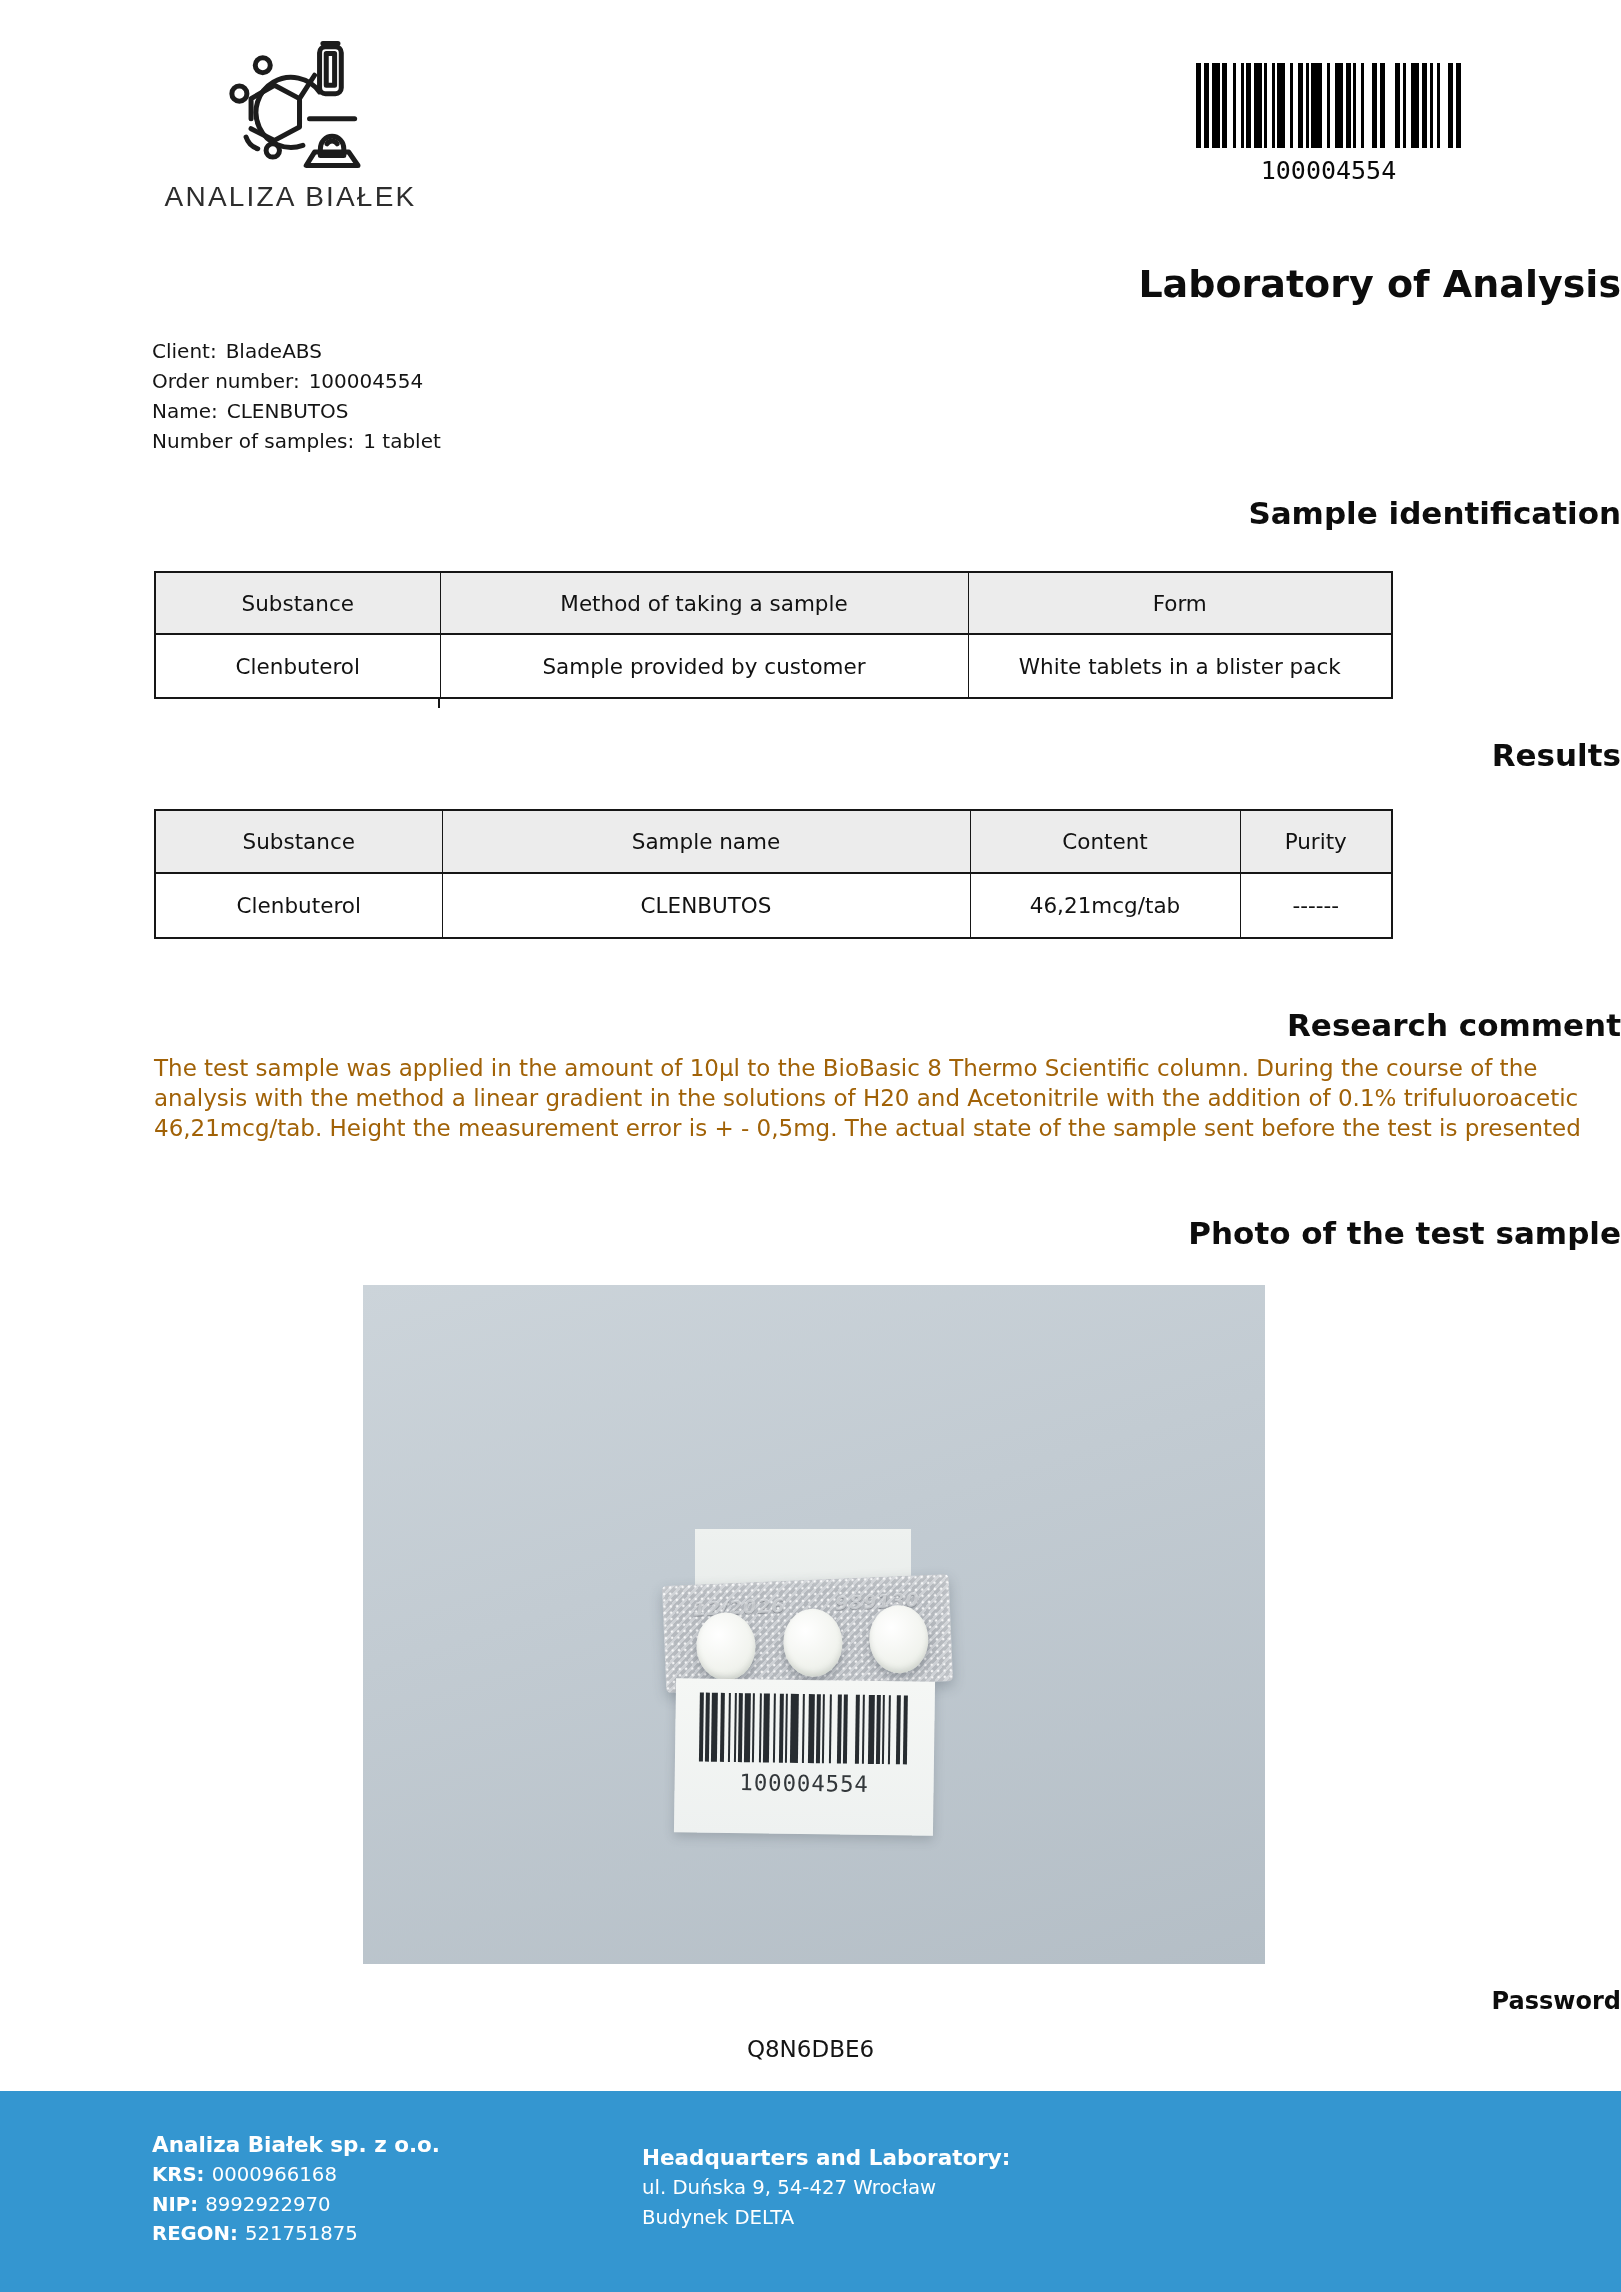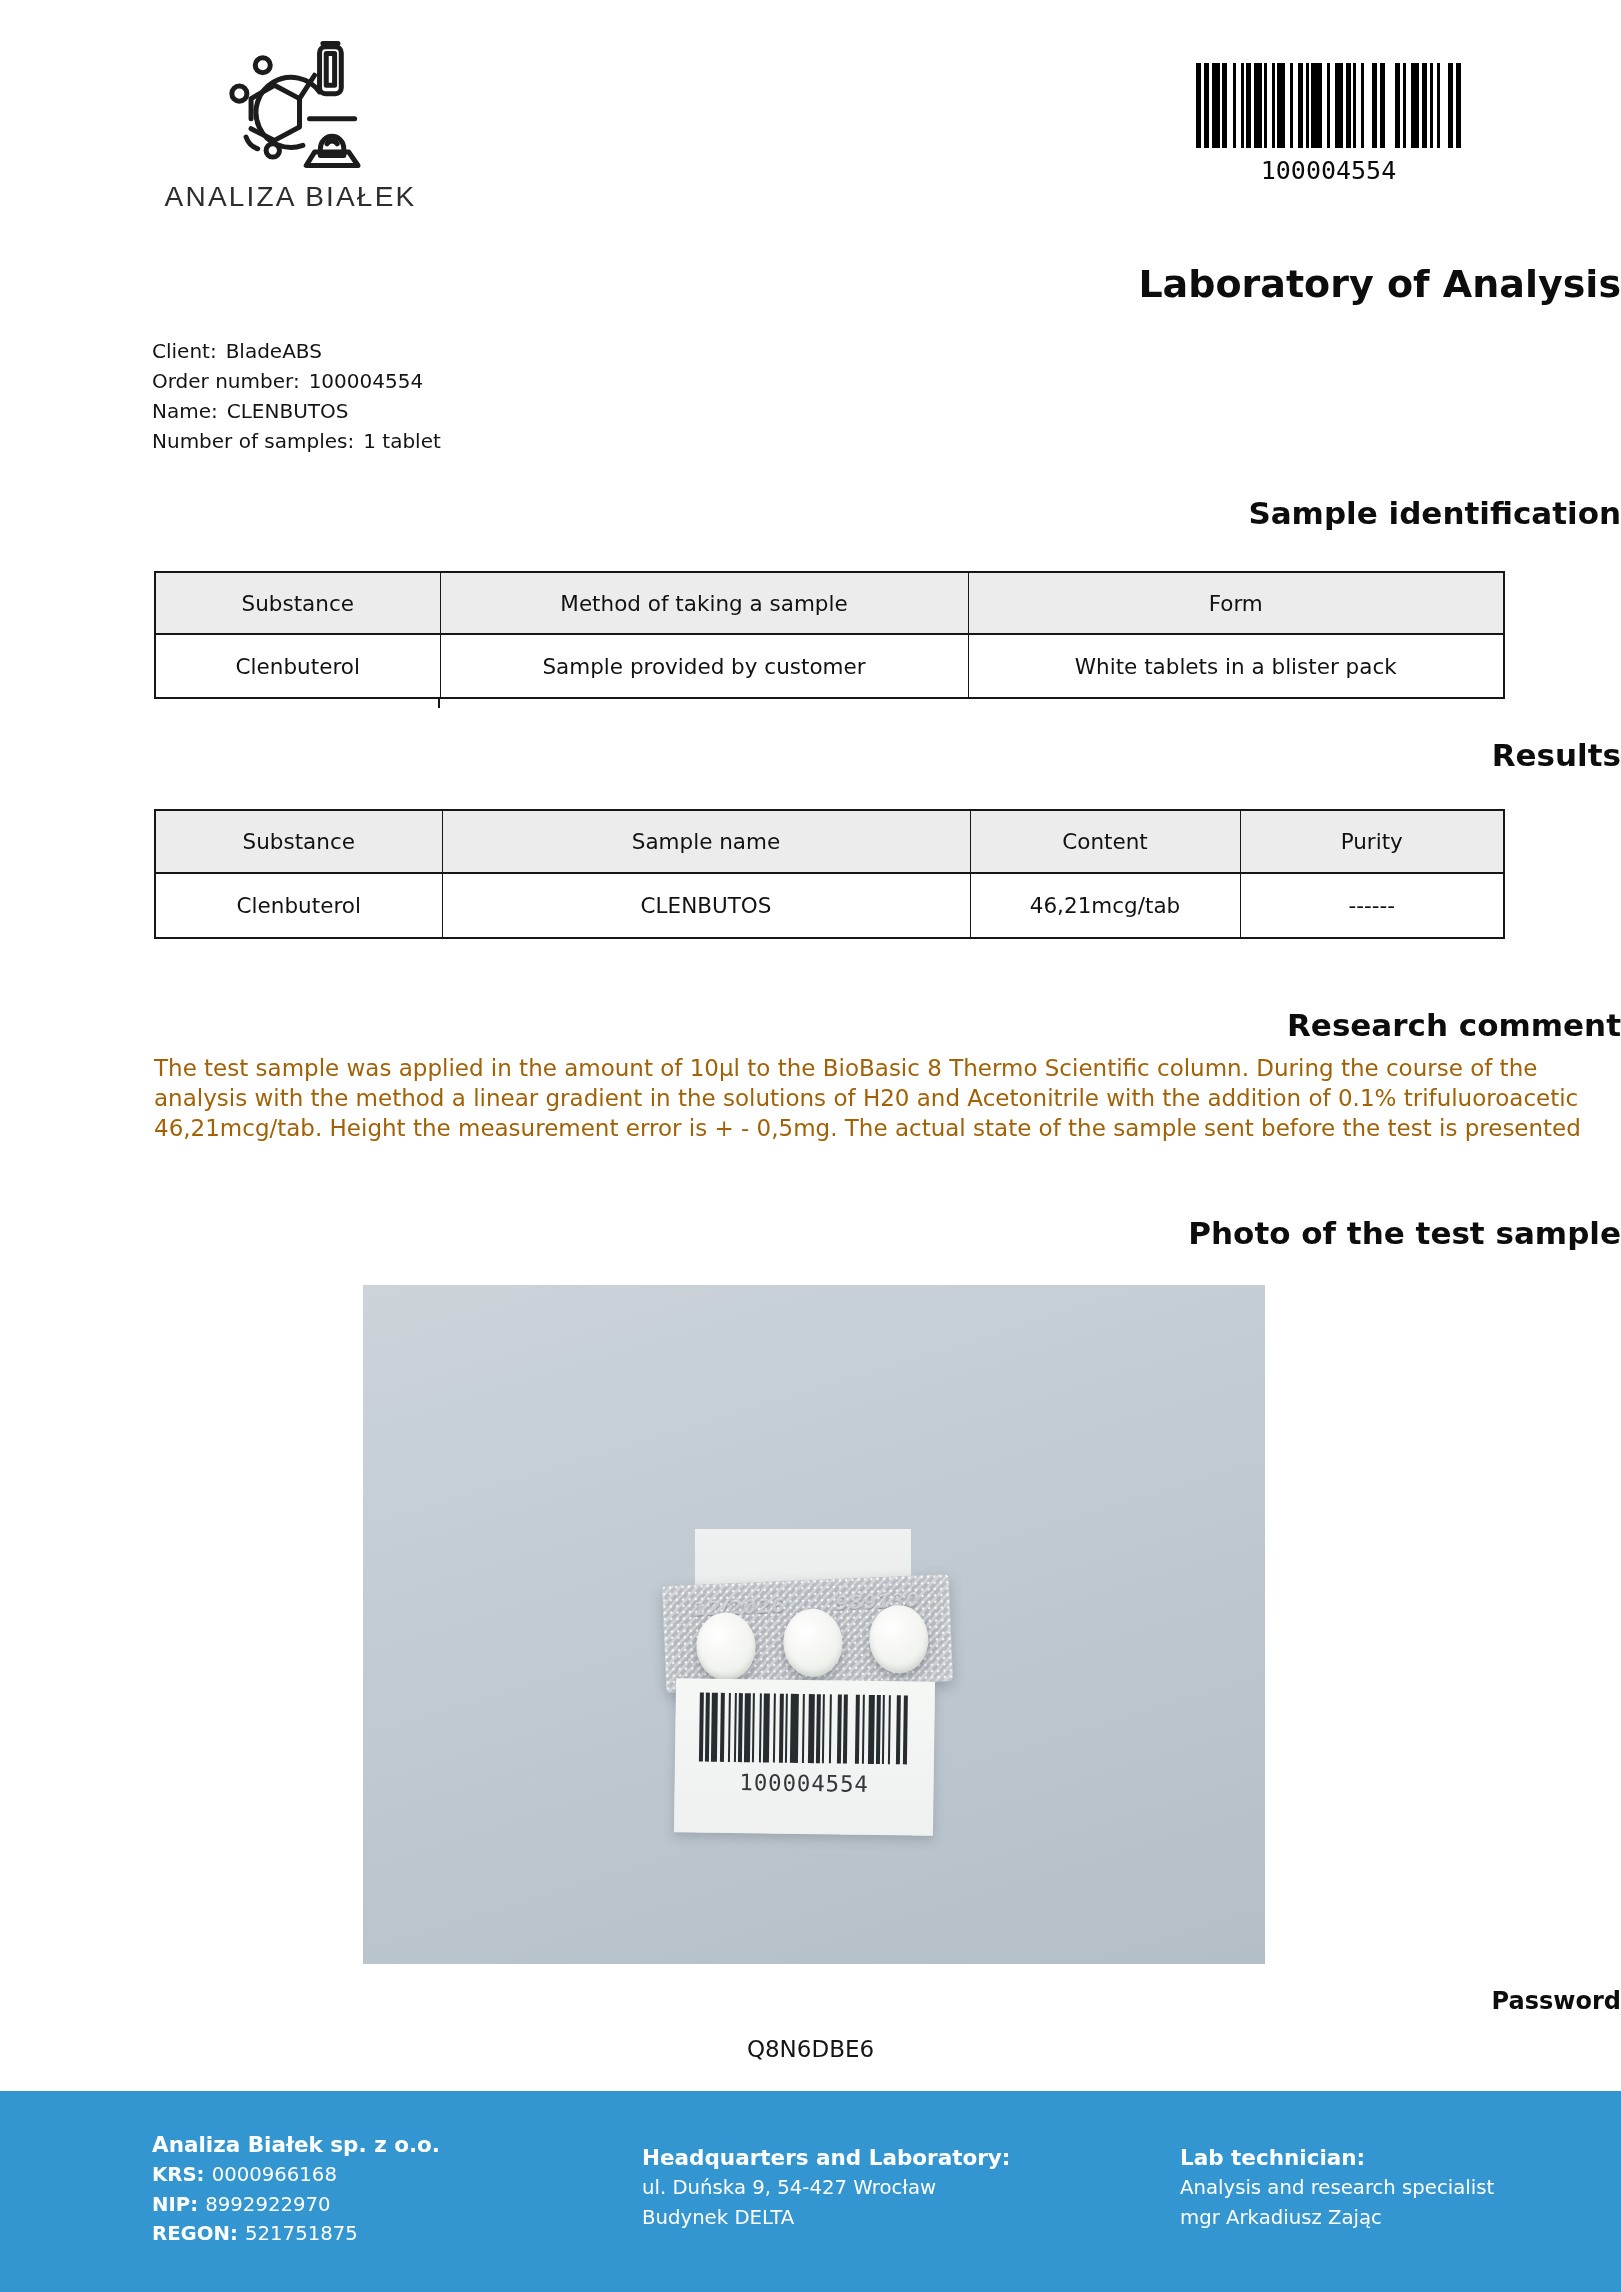--- a/index.html
+++ b/index.html
@@ -25,21 +25,21 @@
   .h2{font-size:31px}
 
   
   .info-line{height:30px;font-size:20px;white-space:nowrap;color:#141414}
   .info-line .lbl{font-weight:normal;margin-right:9px}
   .info-left{left:152px;top:339px}
   .info-right{left:824px;top:339px}
 
   
   table{border-collapse:collapse;table-layout:fixed;background:#fff}
-  .doc-table{position:absolute;left:154px;width:1351px}
+  .doc-table{position:absolute;left:154px;width:1239px}
   .doc-table,.doc-table th,.doc-table td{border:1.8px solid #161616}
   .doc-table{border-width:2.7px}
   .doc-table th{background:#ececec;font-weight:normal;border-bottom-width:2.7px}
   .doc-table th,.doc-table td{font-size:21.5px;text-align:center;vertical-align:middle;
        color:#121212;overflow:hidden}
   .t1{top:571px}.t1 th{height:62px}.t1 td{height:64px}
   .t2{top:809px}.t2 th{height:63px}.t2 td{height:65px}
   .tail{left:438px;top:699px;width:1.8px;height:9px;background:#161616}
 
   
@@ -260,21 +260,16 @@
       <div class="f-title">Analiza Białek sp. z o.o.</div>
       <div><span class="lbl">KRS:</span><span>0000966168</span></div>
       <div><span class="lbl">NIP:</span><span>8992922970</span></div>
       <div><span class="lbl">REGON:</span><span>521751875</span></div>
     </div>
     <div class="f-col f2">
       <div class="f-title">Headquarters and Laboratory:</div>
       <div>ul. Duńska 9, 54-427 Wrocław</div>
       <div>Budynek DELTA</div>
     </div>
-    <div class="f-col f3">
-      <div class="f-title">Lab technician:</div>
-      <div>Analysis and research specialist</div>
-      <div>mgr Arkadiusz Zając</div>
-    </div>
   </div>
 
 </div>
 
 
 </body></html>

